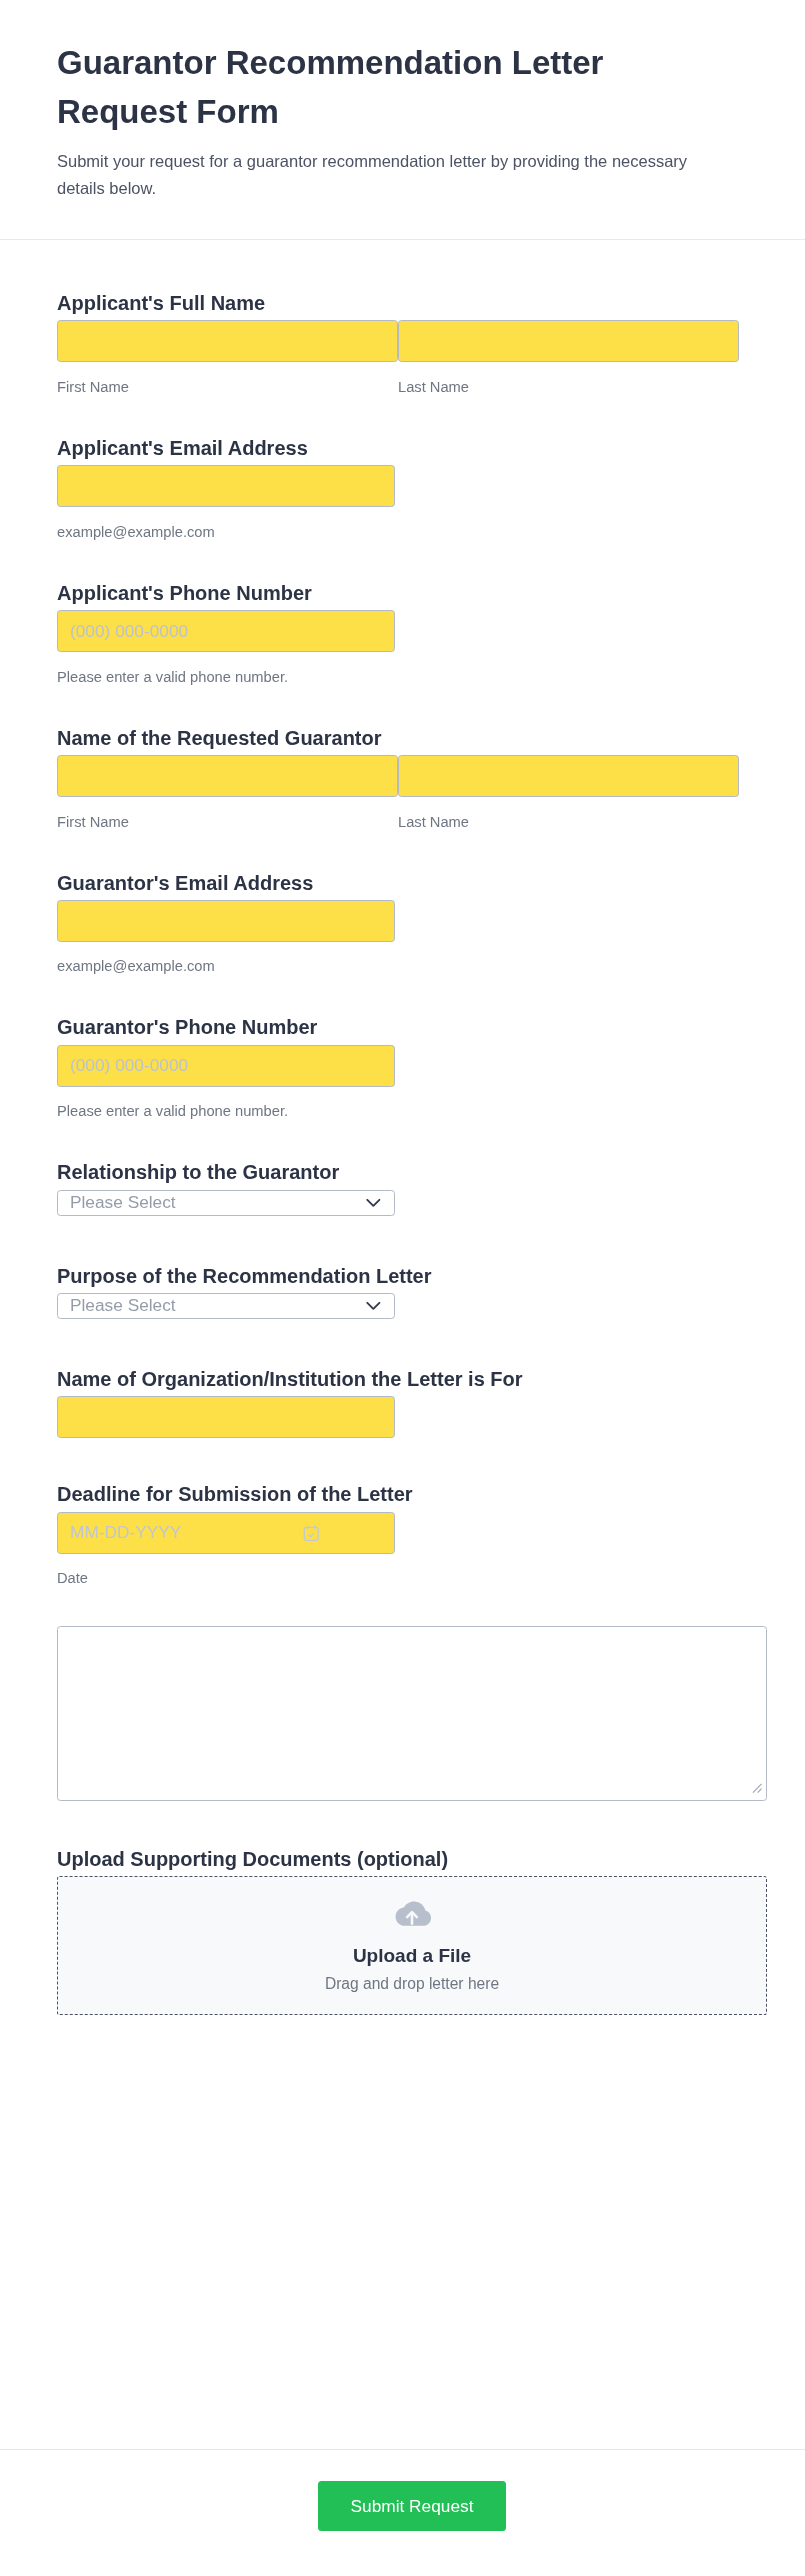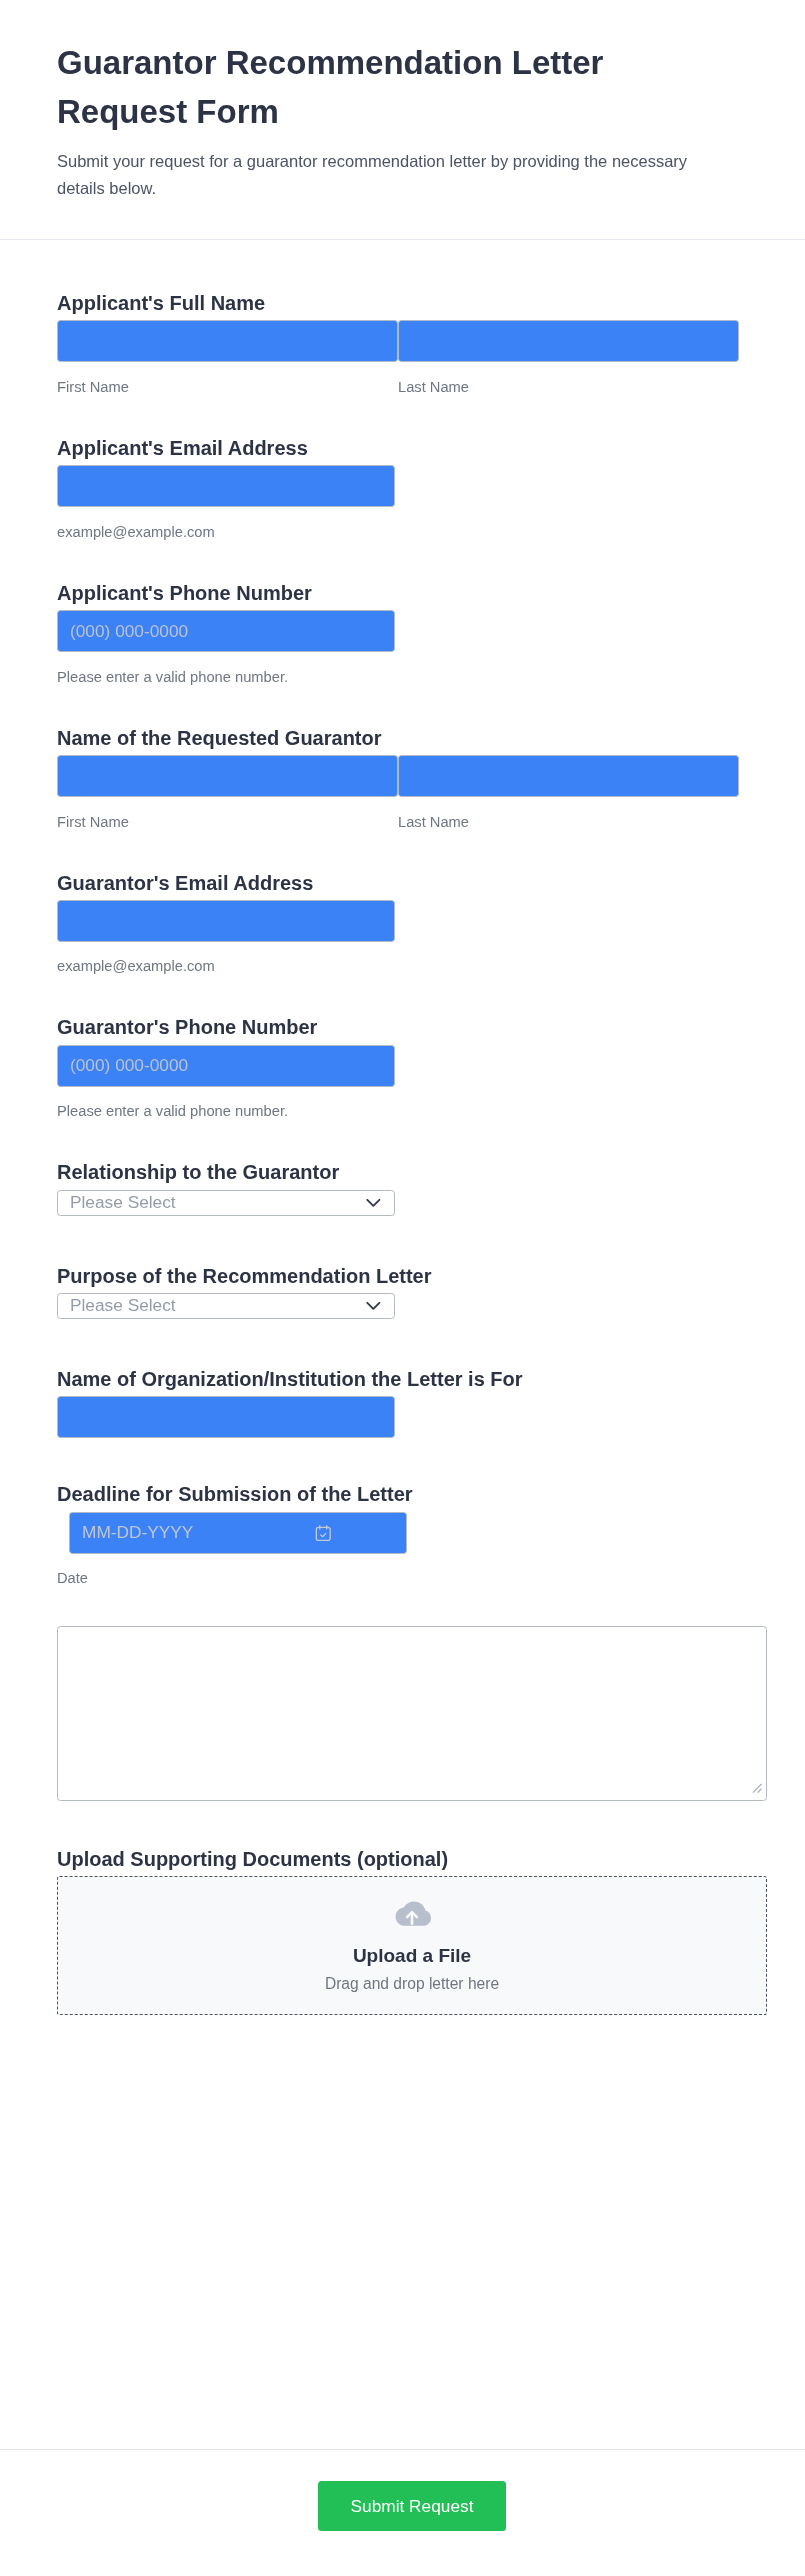--- a/index.html
+++ b/index.html
@@ -50,21 +50,21 @@
   .text-input {
     display: block;
     width: 338px;
     height: 42px;
     border: 0.9px solid #b3b9c5;
     border-radius: 3.5px;
     padding: 9px 12px;
     font-size: 17.3px;
     font-family: inherit;
     color: #2c3345;
-    background: #3b82f6;
+    background: #fde047;
     outline: none;
   }
   .text-input::placeholder { color: #bcc2cd; opacity: 1; }
   .full { width: 710px; }
   .grid2 { display: grid; grid-template-columns: 341px 341px; }
   .grid3 { display: grid; grid-template-columns: 218px 218px 218px; column-gap: 28px; }
   .grid2 .text-input, .grid3 .text-input { width: 100%; }
   .sublabel {
     margin-top: 15.6px;
     font-size: 14.7px;
@@ -80,21 +80,21 @@
     border-radius: 3.5px;
     background: #fff;
     display: flex;
     align-items: center;
     padding: 0 36px 0 12px;
     font-size: 17.3px;
     color: #959ca9;
     cursor: pointer;
   }
   .select .chev { position: absolute; right: 13px; top: 50%; transform: translateY(-50%); display: flex; }
-  .date-wrap { position: relative; width: 274px; margin-left: 12px; }
+  .date-wrap { position: relative; width: 274px; }
   .date-wrap .cal {
     position: absolute; right: 11.3px; top: 50%; transform: translateY(-50%);
     display: flex; cursor: pointer;
   }
   .date-input::placeholder { color: #c0c6d0; }
   .ta-wrap { position: relative; width: 710px; }
   .ta-input {
     display: block;
     width: 710px;
     height: 175px;

